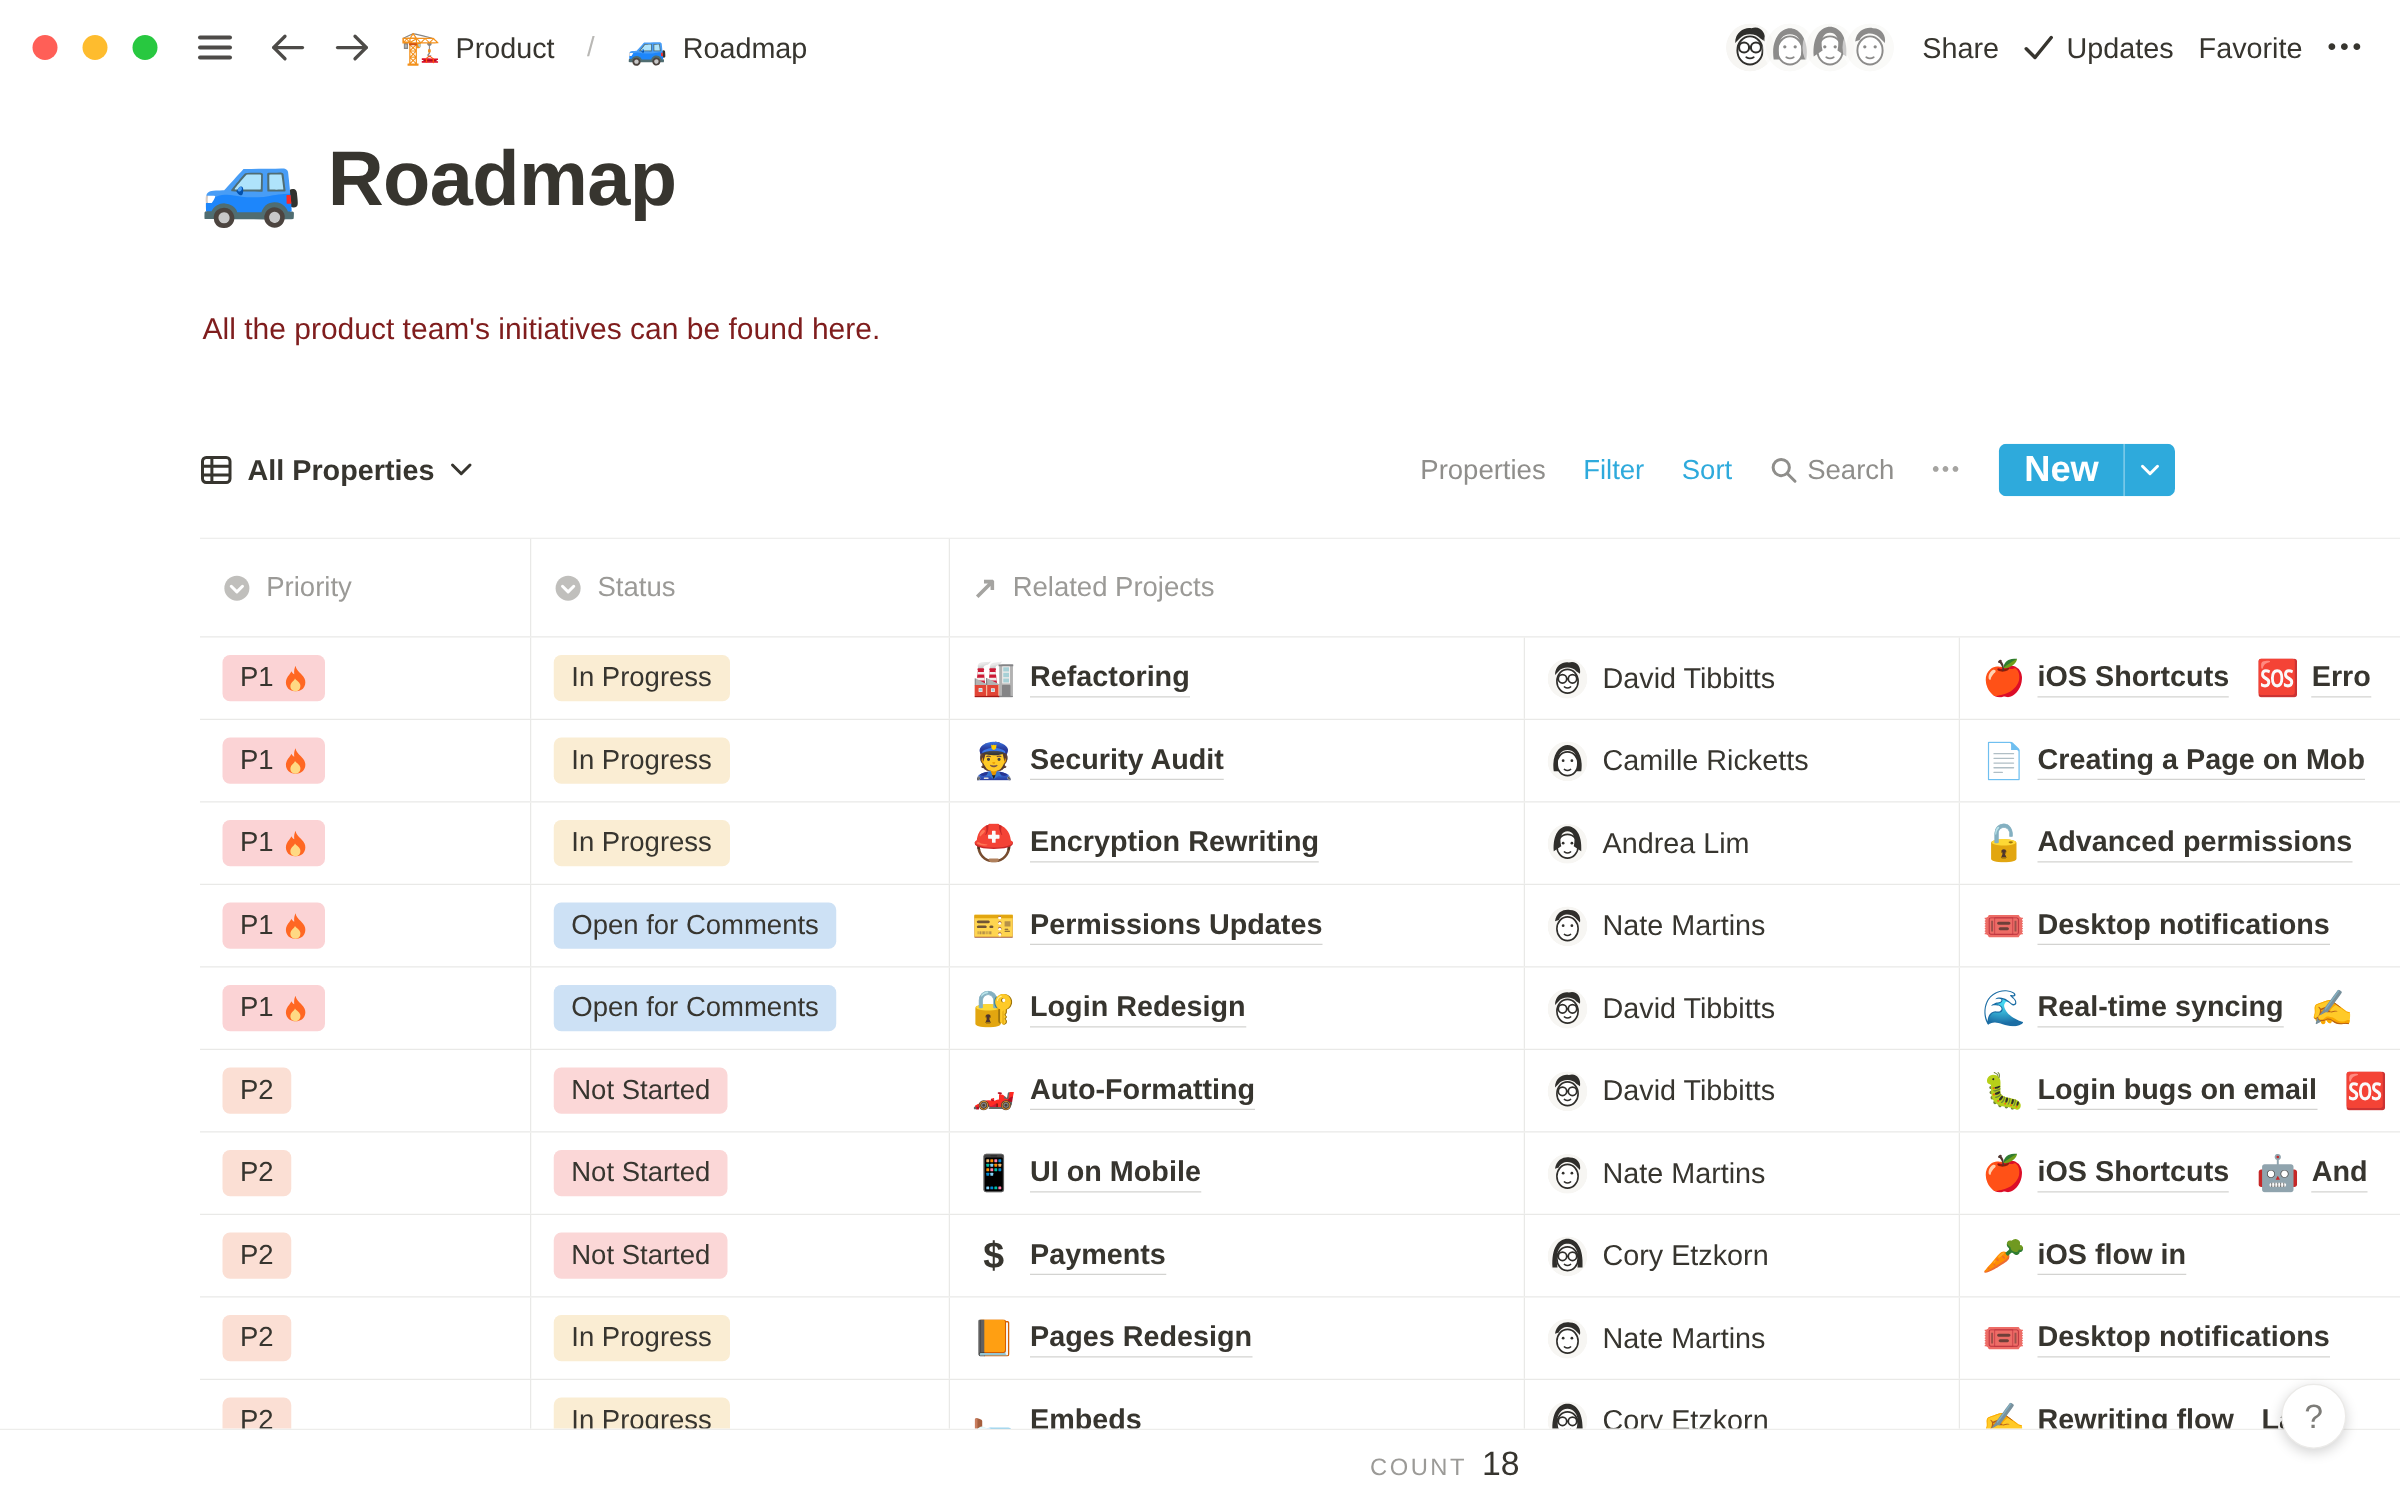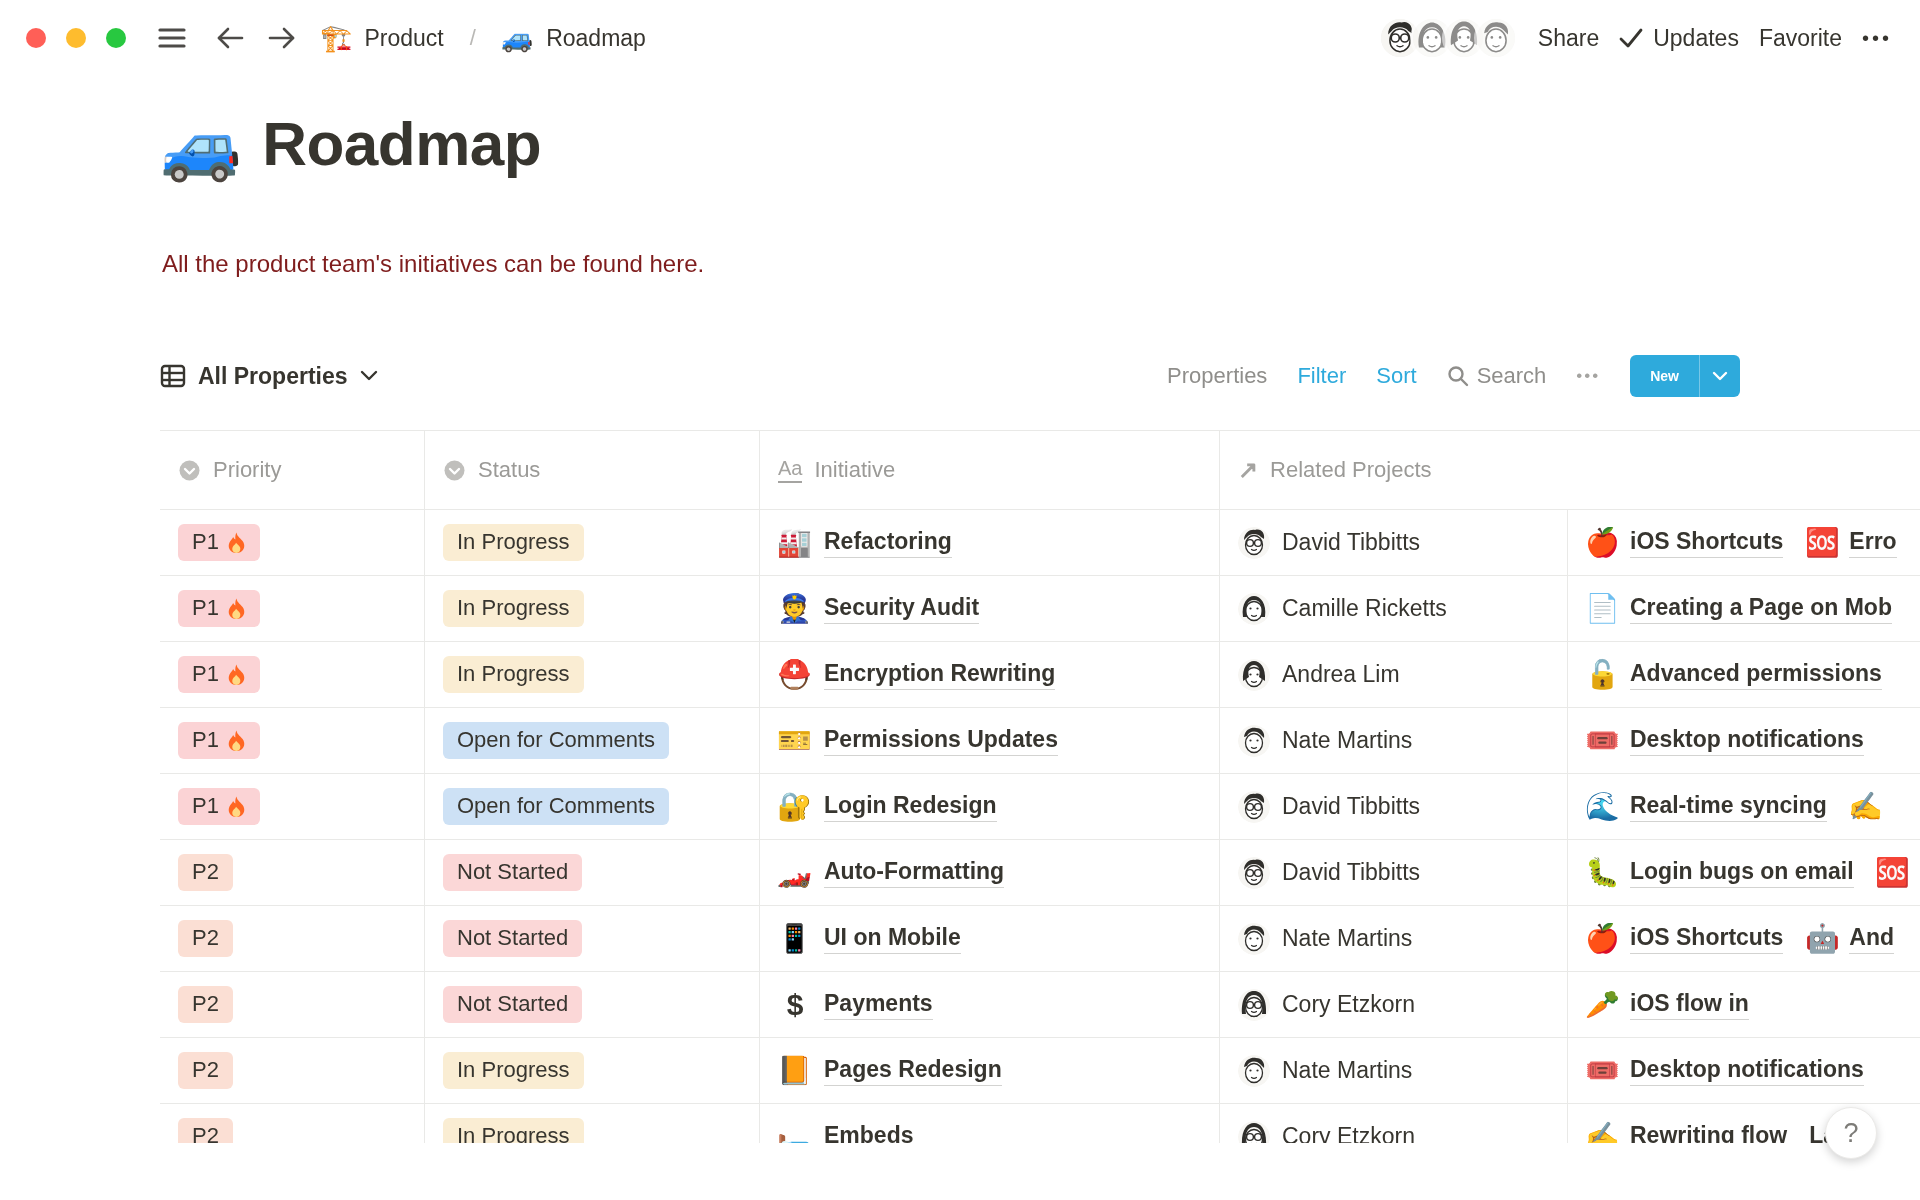--- a/index.html
+++ b/index.html
@@ -38,21 +38,21 @@
   #viewbar { position:absolute; left:160px; top:352px; width:1580px; height:48px;
     display:flex; align-items:center; }
   #view-switcher { display:flex; align-items:center; gap:12px; cursor:pointer; }
   #view-name { font-size:23px; font-weight:700; color:#37352F; }
   #viewbar-right { margin-left:auto; display:flex; align-items:center; gap:30px; }
   .vb-item { font-size:22px; cursor:pointer; display:flex; align-items:center; gap:8px; }
   .vb-gray { color:#8F8E8B; }
   .vb-blue { color:#2EAADC; }
   #more-view { color:#A5A4A1; font-size:17px; letter-spacing:2px; cursor:pointer; }
   #new-btn { display:flex; align-items:stretch; height:42px; border-radius:6px; overflow:hidden; cursor:pointer; }
-  #new-btn .main { background:#2EAADC; color:#fff; font-size:14px; font-weight:700;
+  #new-btn .main { background:#2EAADC; color:#fff; font-size:29px; font-weight:700;
     display:flex; align-items:center; padding:0 20px; }
   #new-btn .split { background:#2EAADC; border-left:1px solid rgba(255,255,255,0.35);
     display:flex; align-items:center; padding:0 12px; }
 
   
   #table-clip { position:absolute; left:160px; top:430px; width:1760px; height:713px; overflow:hidden; }
   .trow { display:grid; grid-template-columns:265px 335px 460px 348px 512px; }
   .cell { display:flex; align-items:center; padding:0 18px; border-right:1px solid #E9E9E7;
     overflow:hidden; white-space:nowrap; cursor:pointer; }
   .trow .cell:last-child { border-right:none; }
@@ -262,26 +262,20 @@
           <span class="hicon">
             <svg width="23" height="23" viewBox="0 0 23 23">
               <circle cx="11.5" cy="11.5" r="10" fill="#C0BFBC"></circle>
               <path d="M7 10 L11.5 14.5 L16 10" fill="none" stroke="#fff" stroke-width="2.4" stroke-linecap="round" stroke-linejoin="round"></path>
             </svg>
           </span>
           <span>Status</span>
         </div>
         <div class="cell">
           <span class="hicon">
-            <span class="aa-icon">Aa</span>
-          </span>
-          <span>Initiative</span>
-        </div>
-        <div class="cell">
-          <span class="hicon">
             <span class="rel-arrow">↗</span>
           </span>
           <span>Related Projects</span>
         </div>
       </div>
     <div id="tbody">
         <div class="trow drow">
           <div class="cell">
             <span class="badge" style="background: rgb(251, 211, 213);">
               <span>P1</span>
@@ -659,16 +653,22 @@
               <span class="ilink">Rewriting flow</span>
             </span>
             <span class="rel-item">
               <span class="ilink">Lan</span>
             </span>
           </div>
         </div>
       </div>
   </div>
 
+  <div id="footer">
+    <div id="count-wrap">
+      <span id="count-label">COUNT</span>
+      <span id="count-value">18</span>
+    </div>
+  </div>
 
   <div id="help-btn">?</div>
 
 </div>
 
 </body></html>

